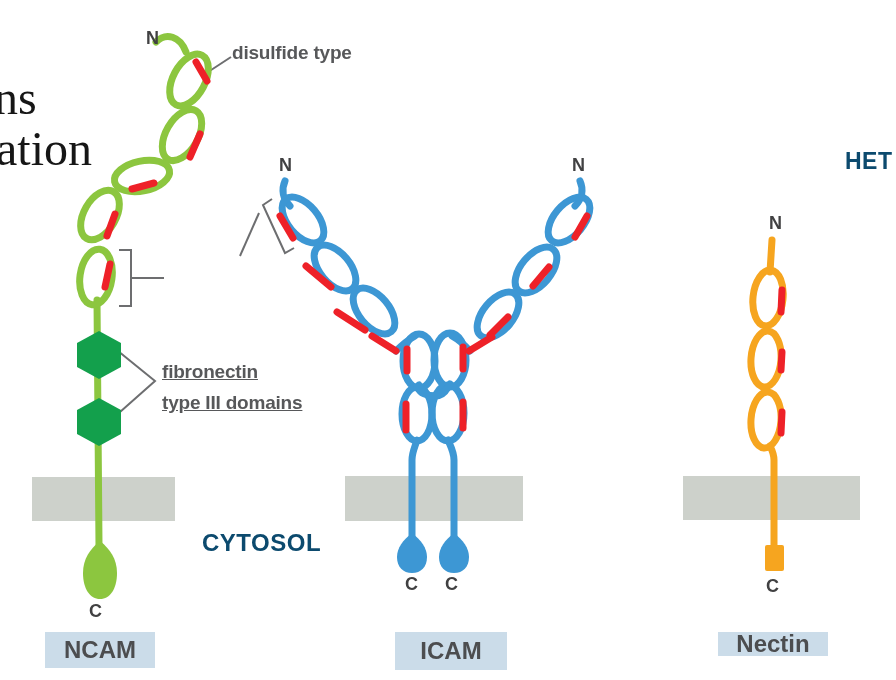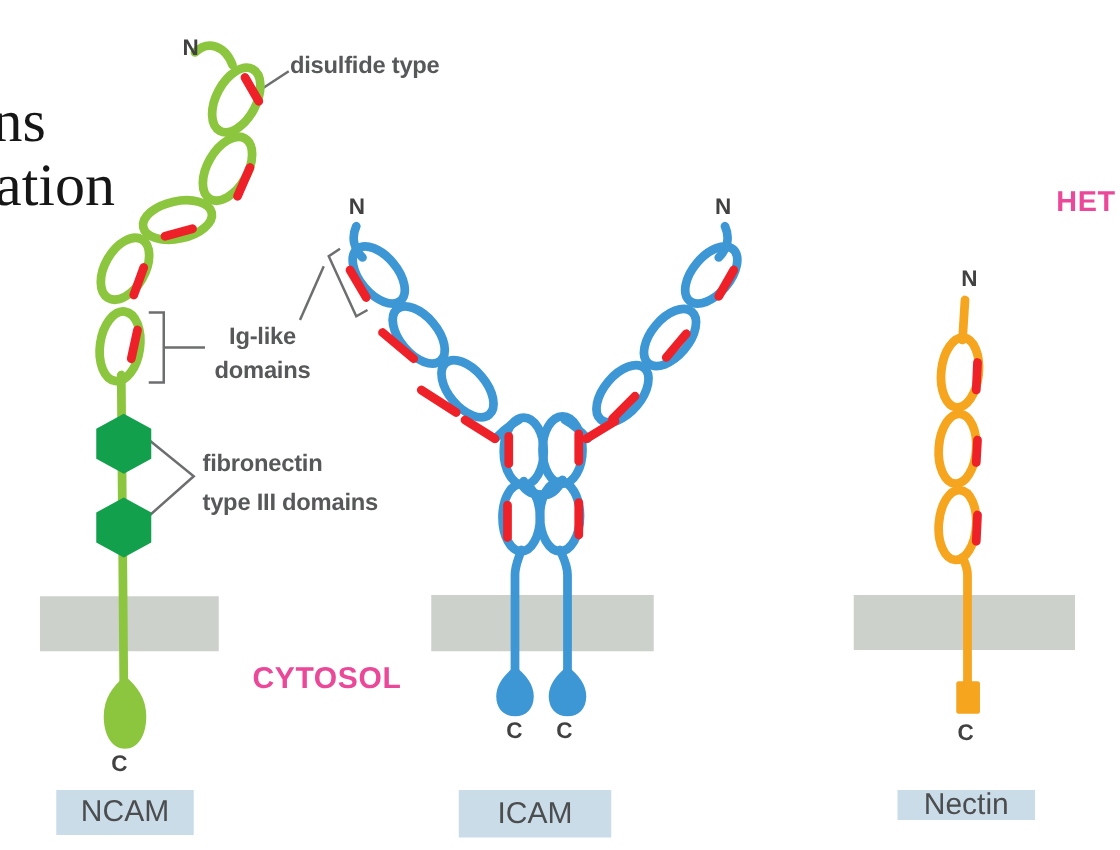--- a/index.html
+++ b/index.html
@@ -15,25 +15,25 @@
   .f-dgreen{fill:var(--fn3_green,#13a04c);}
   .s-blue{stroke:var(--icam_blue,#3d97d4);}
   .f-blue{fill:var(--icam_blue,#3d97d4);}
   .s-orange{stroke:var(--nectin_orange,#f6a51f);}
   .f-orange{fill:var(--nectin_orange,#f6a51f);}
   .red-seg{stroke:var(--disulfide_red,#ee2128);stroke-width:7;stroke-linecap:round;fill:none;}
   .anno-line{stroke:var(--annotation_gray,#6d6e70);stroke-width:2;fill:none;}
   .lbl{position:absolute;color:var(--text_dark,#4c4d4f);}
   .anno{font-size:19px;font-weight:700;letter-spacing:-0.2px;color:#57585a;white-space:pre-line;line-height:27px;}
   .term{font-size:18px;font-weight:700;color:#414142;}
-  .bigcap{font-size:24px;font-weight:700;color:#ec4899;letter-spacing:0.5px;}
+  .bigcap{font-size:24px;font-weight:700;color:#0c4a6e;letter-spacing:0.5px;}
   .namebox{
     position:absolute;background:var(--label_box_blue,#cbdce9);
     display:flex;align-items:center;justify-content:center;
-    font-size:24px;font-weight:400;color:var(--text_dark,#4c4d4f);
+    font-size:24px;font-weight:700;color:var(--text_dark,#4c4d4f);
   }
   .serif-frag{
     position:absolute;font-family:"Liberation Serif",serif;
     font-size:48px;color:var(--headline_black,#161616);line-height:1;
   }
 </style>
 </head>
 <body>
 
 <div id="canvas">
@@ -132,32 +132,30 @@
       <rect class="f-orange" x="765" y="545" width="19" height="26" rx="2"></rect>
     </g>
   </svg>
 
   <div class="serif-frag" style="left:-6px;top:74px;">ns</div>
   <div class="serif-frag" style="left:-4px;top:125px;">ation</div>
 
   <div class="lbl bigcap" style="left:845px;top:148px;font-size:23px;">HET</div>
 
   <div class="lbl anno" style="left:232px;top:43px;line-height:20px;">disulfide type</div>
-  <div class="lbl anno" style="left:158px;top:256px;width:104px;text-align:center;">Ig-like
-domains</div>
-  <div class="lbl anno" style="left:162px;top:356px;line-height:31px;">fibronectin
+  <div class="lbl anno" style="left:162px;top:356px;line-height:31px;text-decoration:underline;">fibronectin
 type III domains</div>
   <div class="lbl bigcap" style="left:202px;top:529px;text-align:right;">CYTOSOL</div>
 
   <div class="lbl term" style="left:146px;top:28px;">N</div>
   <div class="lbl term" style="left:89px;top:601px;">C</div>
   <div class="lbl term" style="left:279px;top:155px;">N</div>
   <div class="lbl term" style="left:572px;top:155px;">N</div>
   <div class="lbl term" style="left:405px;top:574px;">C</div>
   <div class="lbl term" style="left:445px;top:574px;">C</div>
   <div class="lbl term" style="left:769px;top:213px;">N</div>
   <div class="lbl term" style="left:766px;top:576px;">C</div>
 
   <div class="namebox" style="left:45px;top:632px;width:110px;height:36px;">NCAM</div>
-  <div class="namebox" style="left:367px;top:632px;width:122px;height:38px;">ICAM</div>
+  <div class="namebox" style="left:395px;top:632px;width:112px;height:38px;">ICAM</div>
   <div class="namebox" style="left:718px;top:632px;width:110px;height:24px;">Nectin</div>
 
 </div>
 
 </body></html>

